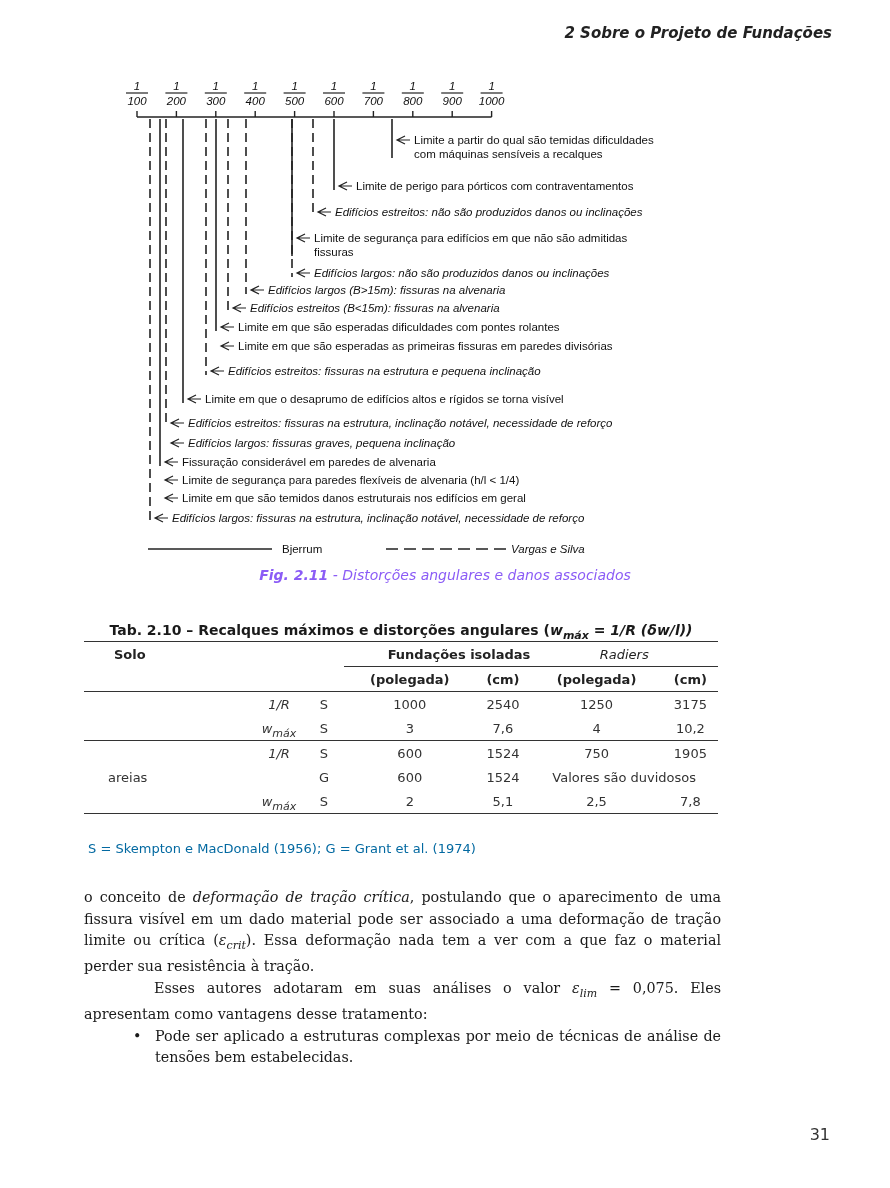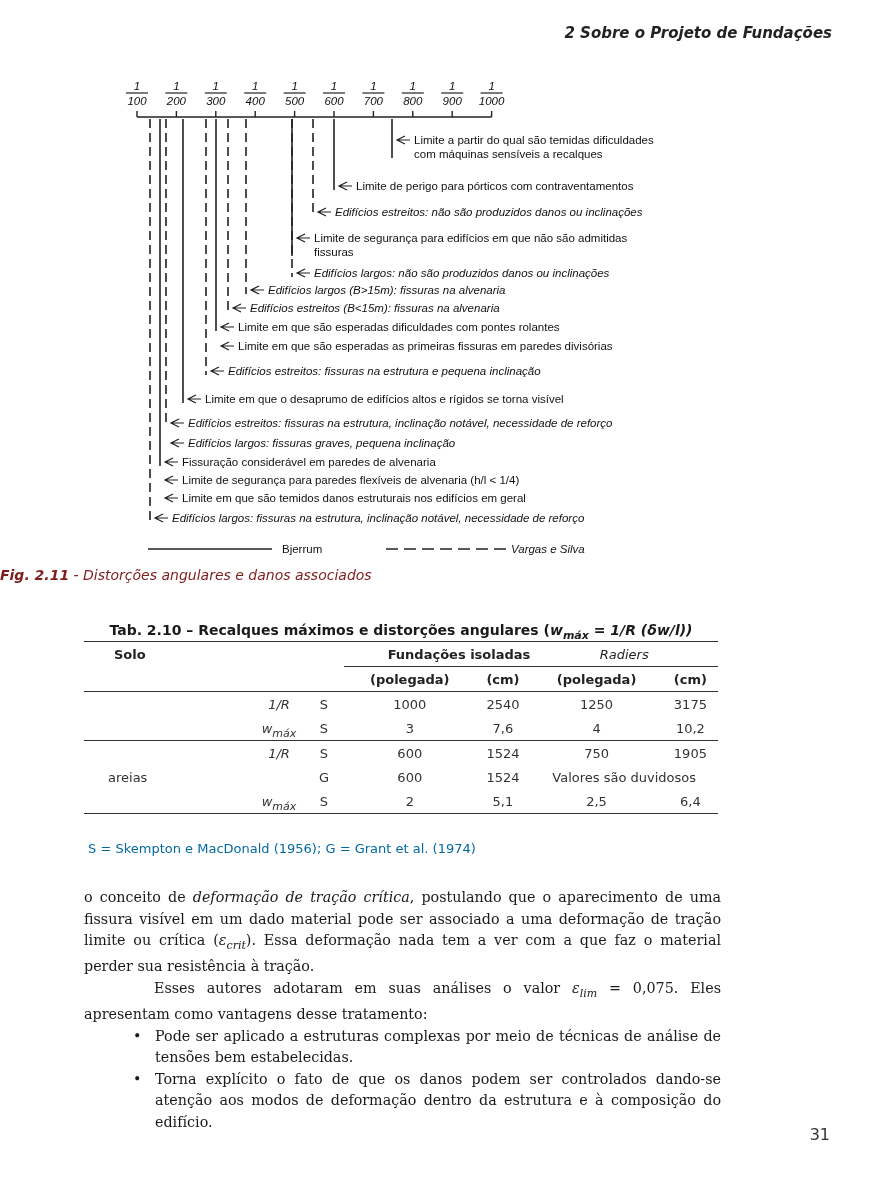--- a/index.html
+++ b/index.html
@@ -1,20 +1,20 @@
 <!DOCTYPE html>
 <html><head>
 <meta charset="utf-8">
 <style>
   html, body { margin:0; padding:0; background:#fff; }
   body { width:890px; height:1188px; position:relative; overflow:hidden; color:#1a1a1a; }
   .running-head { position:absolute; right:58px; top:24px; font-family:"DejaVu Sans", sans-serif; font-style:italic; font-weight:bold; font-size:15px; color:#222; }
   .fig { position:absolute; left:0; top:0; width:890px; height:600px; }
   .fig svg { position:absolute; left:0; top:0; }
-  .fig-caption { position:absolute; top:567px; left:0; width:890px; text-align:left; font-family:"DejaVu Sans", sans-serif; font-size:14px; color:#7f1d1d; }
+  .fig-caption { position:absolute; top:567px; left:0; width:890px; text-align:center; font-family:"DejaVu Sans", sans-serif; font-size:14px; color:#8b5cf6; }
   .fig-caption b { font-style:italic; }
   .fig-caption span.rest { font-style:italic; font-weight:normal; }
   .tbl-title { position:absolute; top:622px; left:84px; width:634px; text-align:center; font-family:"DejaVu Sans", sans-serif; font-weight:bold; font-size:14px; }
   table.data { position:absolute; top:641px; left:84px; width:634px; border-collapse:collapse; font-family:"DejaVu Sans", sans-serif; font-size:13px; color:#333; }
   table.data td, table.data th { padding:0; height:24px; text-align:center; font-weight:normal; }
   table.data th { font-weight:bold; color:#222; }
   .sub { font-size:11px; font-style:italic; }
   .notes { position:absolute; top:838px; left:88px; font-family:"DejaVu Sans", sans-serif; font-size:13px; color:#0369a1; line-height:21px; }
   .body-text { position:absolute; top:887px; left:84px; width:637px; font-family:"DejaVu Serif", serif; font-size:14.3px; line-height:21.5px; text-align:justify; color:#1a1a1a; }
   .body-text p { margin:0; }
@@ -191,31 +191,30 @@
         <td>1524</td>
         <td colspan="2">Valores são duvidosos</td>
       </tr>
       <tr style="border-bottom: 1.5px solid rgb(51, 51, 51);">
         <td style="text-align: left; padding-left: 24px;"></td>
         <td style="font-style: italic; vertical-align: bottom;"><span>w</span><sub class="sub">máx</sub></td>
         <td>S</td>
         <td>2</td>
         <td>5,1</td>
         <td>2,5</td>
-        <td>6,4</td>
+        <td>7,8</td>
       </tr>
     </tbody>
 </table>
 
 <div class="notes">
   <div>S = Skempton e MacDonald (1956); G = Grant et al. (1974)</div>
 </div>
 
 <div class="body-text">
   <p><span>o conceito de </span><i>deformação de tração crítica</i><span>, postulando que o aparecimento de uma fissura visível em um dado material pode ser associado a uma deformação de tração limite ou crítica (</span><i>ε</i><sub class="sub">crit</sub><span>). Essa deformação nada tem a ver com a que faz o material perder sua resistência à tração.</span></p>
   <p class="indent"><span>Esses autores adotaram em suas análises o valor </span><i>ε</i><sub class="sub">lim</sub><span> = 0,075. Eles apresentam como vantagens desse tratamento:</span></p>
   <ul>
     <li>Pode ser aplicado a estruturas complexas por meio de técnicas de análise de tensões bem estabelecidas.</li>
-    <li>Torna explícito o fato de que os danos podem ser controlados dando-se atenção aos modos de deformação dentro da estrutura e à composição do edifício.</li>
   </ul>
 </div>
 
 <div class="page-number">31</div>
 
 </body></html>

